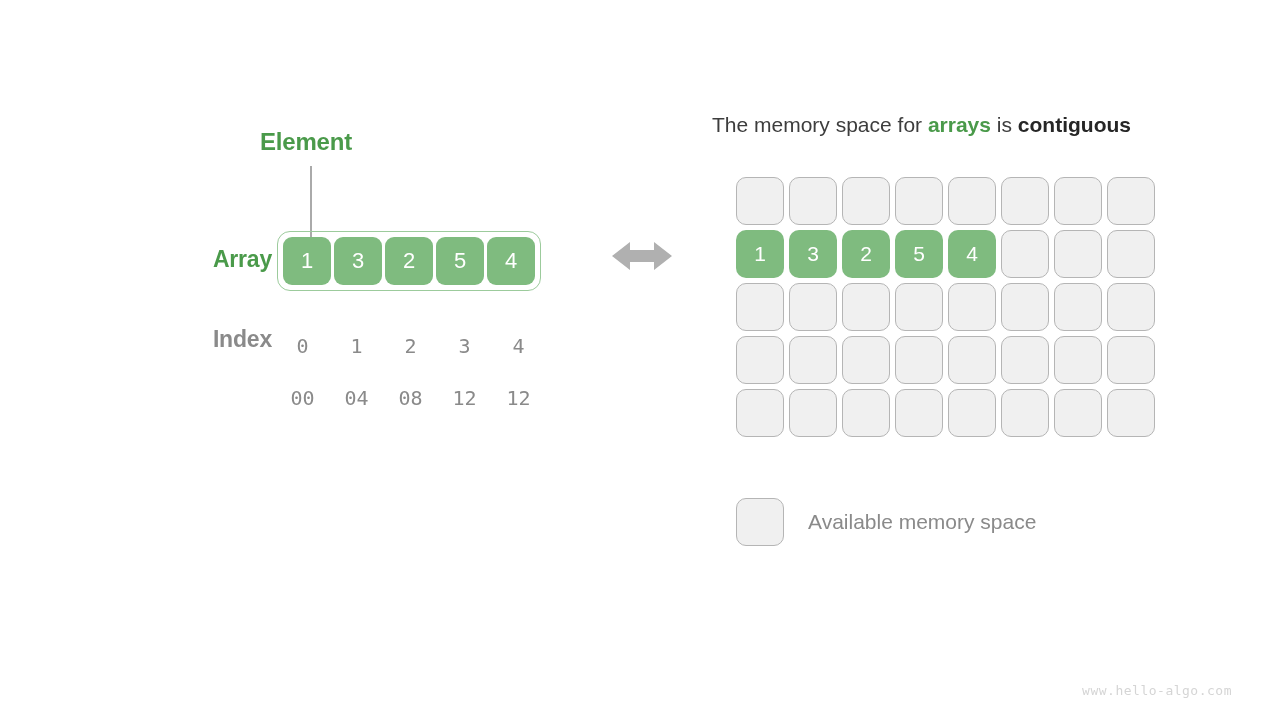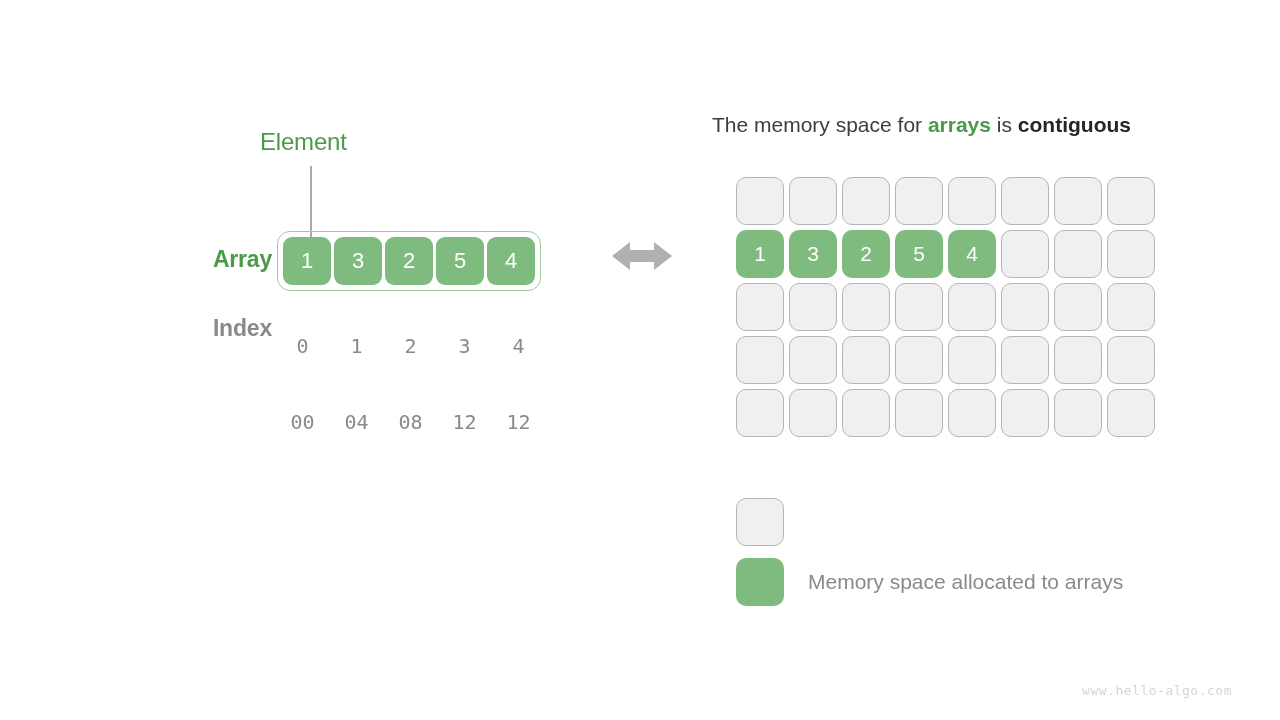--- a/index.html
+++ b/index.html
@@ -21,21 +21,21 @@
     inset: 0;
   }
 
   
 
   .element-label {
     position: absolute;
     left: 260px;
     top: 128px;
     font-size: 24px;
-    font-weight: normal;
+    font-weight: bold;
     color: #4a9a4a;
     letter-spacing: -0.2px;
     white-space: nowrap;
   }
 
   .element-connector {
     position: absolute;
     left: 310px;
     top: 166px;
     width: 1.5px;
@@ -50,21 +50,21 @@
     white-space: nowrap;
     text-align: left;
     right: 1008px; 
     letter-spacing: -0.2px;
   }
   .row-label.array-label {
     top: 246px;
     color: #4a9a4a;
   }
   .row-label.index-label {
-    top: 315px;
+    top: 326px;
     color: #8a8a8a;
   }
   .row-label.memory-label {
     top: 408px;
     color: #8a8a8a;
   }
 
   
   .array-box {
     position: absolute;
@@ -97,21 +97,21 @@
     gap: 3px;
     font-family: "DejaVu Sans Mono", monospace;
     font-size: 20px;
     color: #8a8a8a;
   }
   .mono-row .mono-cell {
     width: 51px;
     text-align: center;
   }
   .mono-row.index-row { top: 334px; }
-  .mono-row.memory-row { top: 410px; }
+  .mono-row.memory-row { top: 386px; }
 
   
   .double-arrow {
     position: absolute;
     left: 612px;
     top: 238px;
     width: 60px;
     height: 36px;
   }
 
@@ -294,22 +294,19 @@
       <div class="mem-cell"></div>
       <div class="mem-cell"></div>
       <div class="mem-cell"></div>
       <div class="mem-cell"></div>
       <div class="mem-cell"></div>
     </div>
 
   <div class="legend" id="legend">
       <div class="legend-row">
         <div class="legend-swatch available"></div>
+        <div class="legend-text">Available memory space</div>
       </div>
-      <div class="legend-row">
-        <div class="legend-swatch allocated"></div>
-        <div class="legend-text">Memory space allocated to arrays</div>
-      </div>
     </div>
 
   <div class="watermark">www.hello-algo.com</div>
 
 </div>
 
 </body></html>

